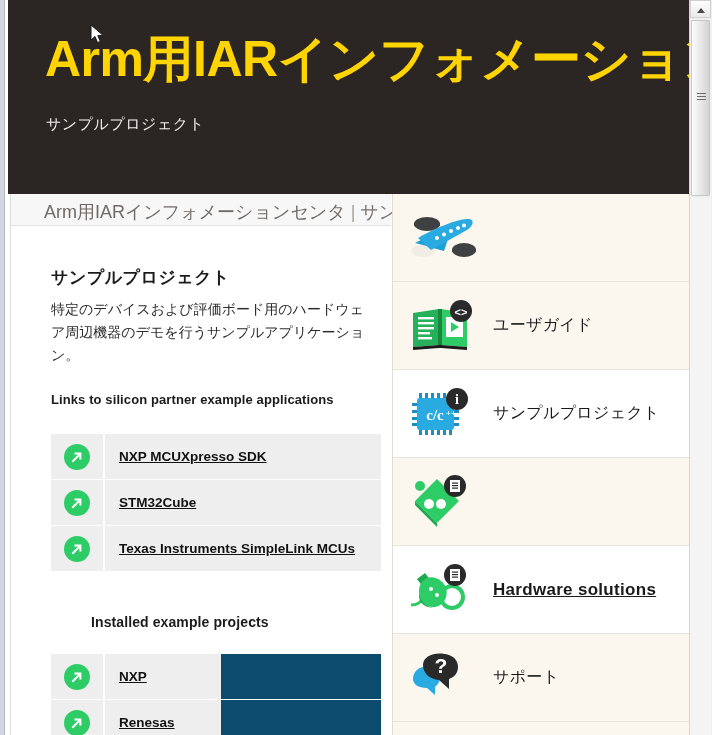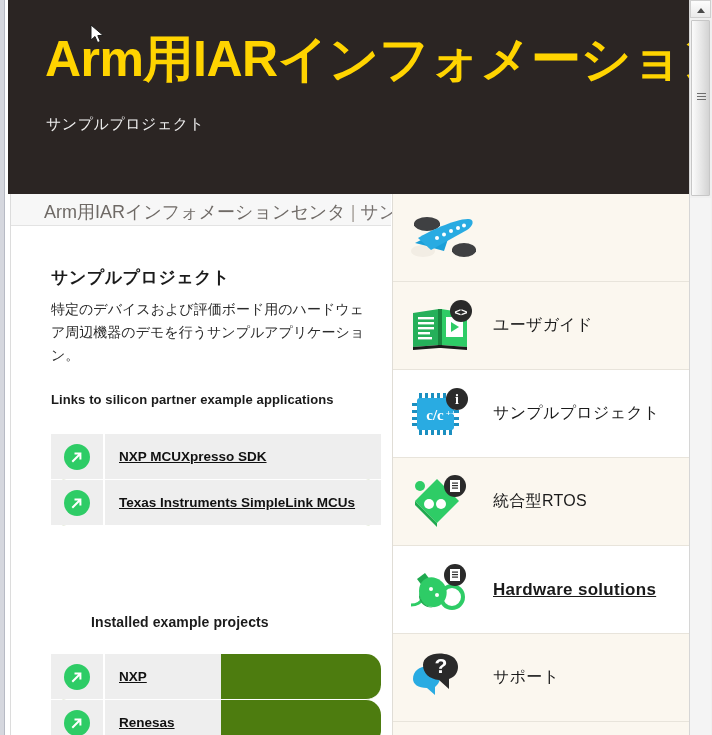--- a/index.html
+++ b/index.html
@@ -69,21 +69,21 @@
   .h3b{
     position:absolute;left:40px;top:388px;
     font-size:14px;font-weight:bold;color:#1b1b1b;letter-spacing:0.1px;padding-left:40px;
   }
 
   .linklist{position:absolute;left:40px;width:330px;}
   #list-partners{top:208px;}
   #list-installed{top:428px;}
   .linkrow{
     display:flex;align-items:center;height:45px;
-    background:#4d7c0f;border-bottom:1px solid #ffffff;border-radius:15px;
+    background:#0c4a6e;border-bottom:1px solid #ffffff;
   }
   .linkrow .cell-icon{
     width:52px;height:45px;display:flex;align-items:center;justify-content:center;
     background:#eeeeee;flex:0 0 52px;
   }
   .linkrow .cell-text{
     flex:1 1 auto;height:45px;display:flex;align-items:center;
     background:#eeeeee;border-left:2px solid #ffffff;padding-left:14px;box-sizing:border-box;
   }
   .extlink{
@@ -181,20 +181,32 @@
                 <svg width="14" height="14" viewBox="0 0 14 14">
                     <path d="M3 11 L10 4 M5.5 3.6 L10.4 3.6 L10.4 8.5" stroke="#ffffff" stroke-width="2" fill="none" stroke-linecap="square"></path>
                   </svg>
               </span>
             </div>
             <div class="cell-text">
               <span class="extlink">NXP MCUXpresso SDK</span>
             </div>
           </div>
 
+          <div class="linkrow">
+            <div class="cell-icon">
+              <span class="gicon">
+                <svg width="14" height="14" viewBox="0 0 14 14">
+                    <path d="M3 11 L10 4 M5.5 3.6 L10.4 3.6 L10.4 8.5" stroke="#ffffff" stroke-width="2" fill="none" stroke-linecap="square"></path>
+                  </svg>
+              </span>
+            </div>
+            <div class="cell-text">
+              <span class="extlink">STM32Cube</span>
+            </div>
+          </div>
 
           <div class="linkrow">
             <div class="cell-icon">
               <span class="gicon">
                 <svg width="14" height="14" viewBox="0 0 14 14">
                     <path d="M3 11 L10 4 M5.5 3.6 L10.4 3.6 L10.4 8.5" stroke="#ffffff" stroke-width="2" fill="none" stroke-linecap="square"></path>
                   </svg>
               </span>
             </div>
             <div class="cell-text">
@@ -329,21 +341,20 @@
             <circle cx="34" cy="31" r="5" fill="#ffffff"></circle>
             <circle cx="48" cy="13" r="11" fill="#2a2a2a"></circle>
             <rect x="43" y="7" width="10" height="12" fill="#ffffff"></rect>
             <g fill="#2a2a2a">
               <rect x="45" y="9.5" width="6" height="1.2"></rect>
               <rect x="45" y="12" width="6" height="1.2"></rect>
               <rect x="45" y="14.5" width="6" height="1.2"></rect>
             </g>
           </svg>
         </div>
-        <div class="nav-label">統合型RTOS</div>
       </div>
 
       <div class="navrow active">
         <div class="nav-ico">
           <svg width="72" height="58" viewBox="0 0 72 58">
             <path d="M4 44 C12 44 14 40 18 36" stroke="#2ecc66" stroke-width="3" fill="none"></path>
             <path d="M10 18 L18 12 L24 20 L16 26 Z" fill="#1fa94f"></path>
             <path d="M12 30 C12 18 24 12 34 20 C44 28 40 44 28 46 C18 47 12 40 12 30 Z" fill="#2ecc66"></path>
             <path d="M12 32 C14 42 20 47 28 46 C20 48 13 43 12 36 Z" fill="#1fa94f"></path>
             <circle cx="24" cy="28" r="2" fill="#ffffff"></circle>

